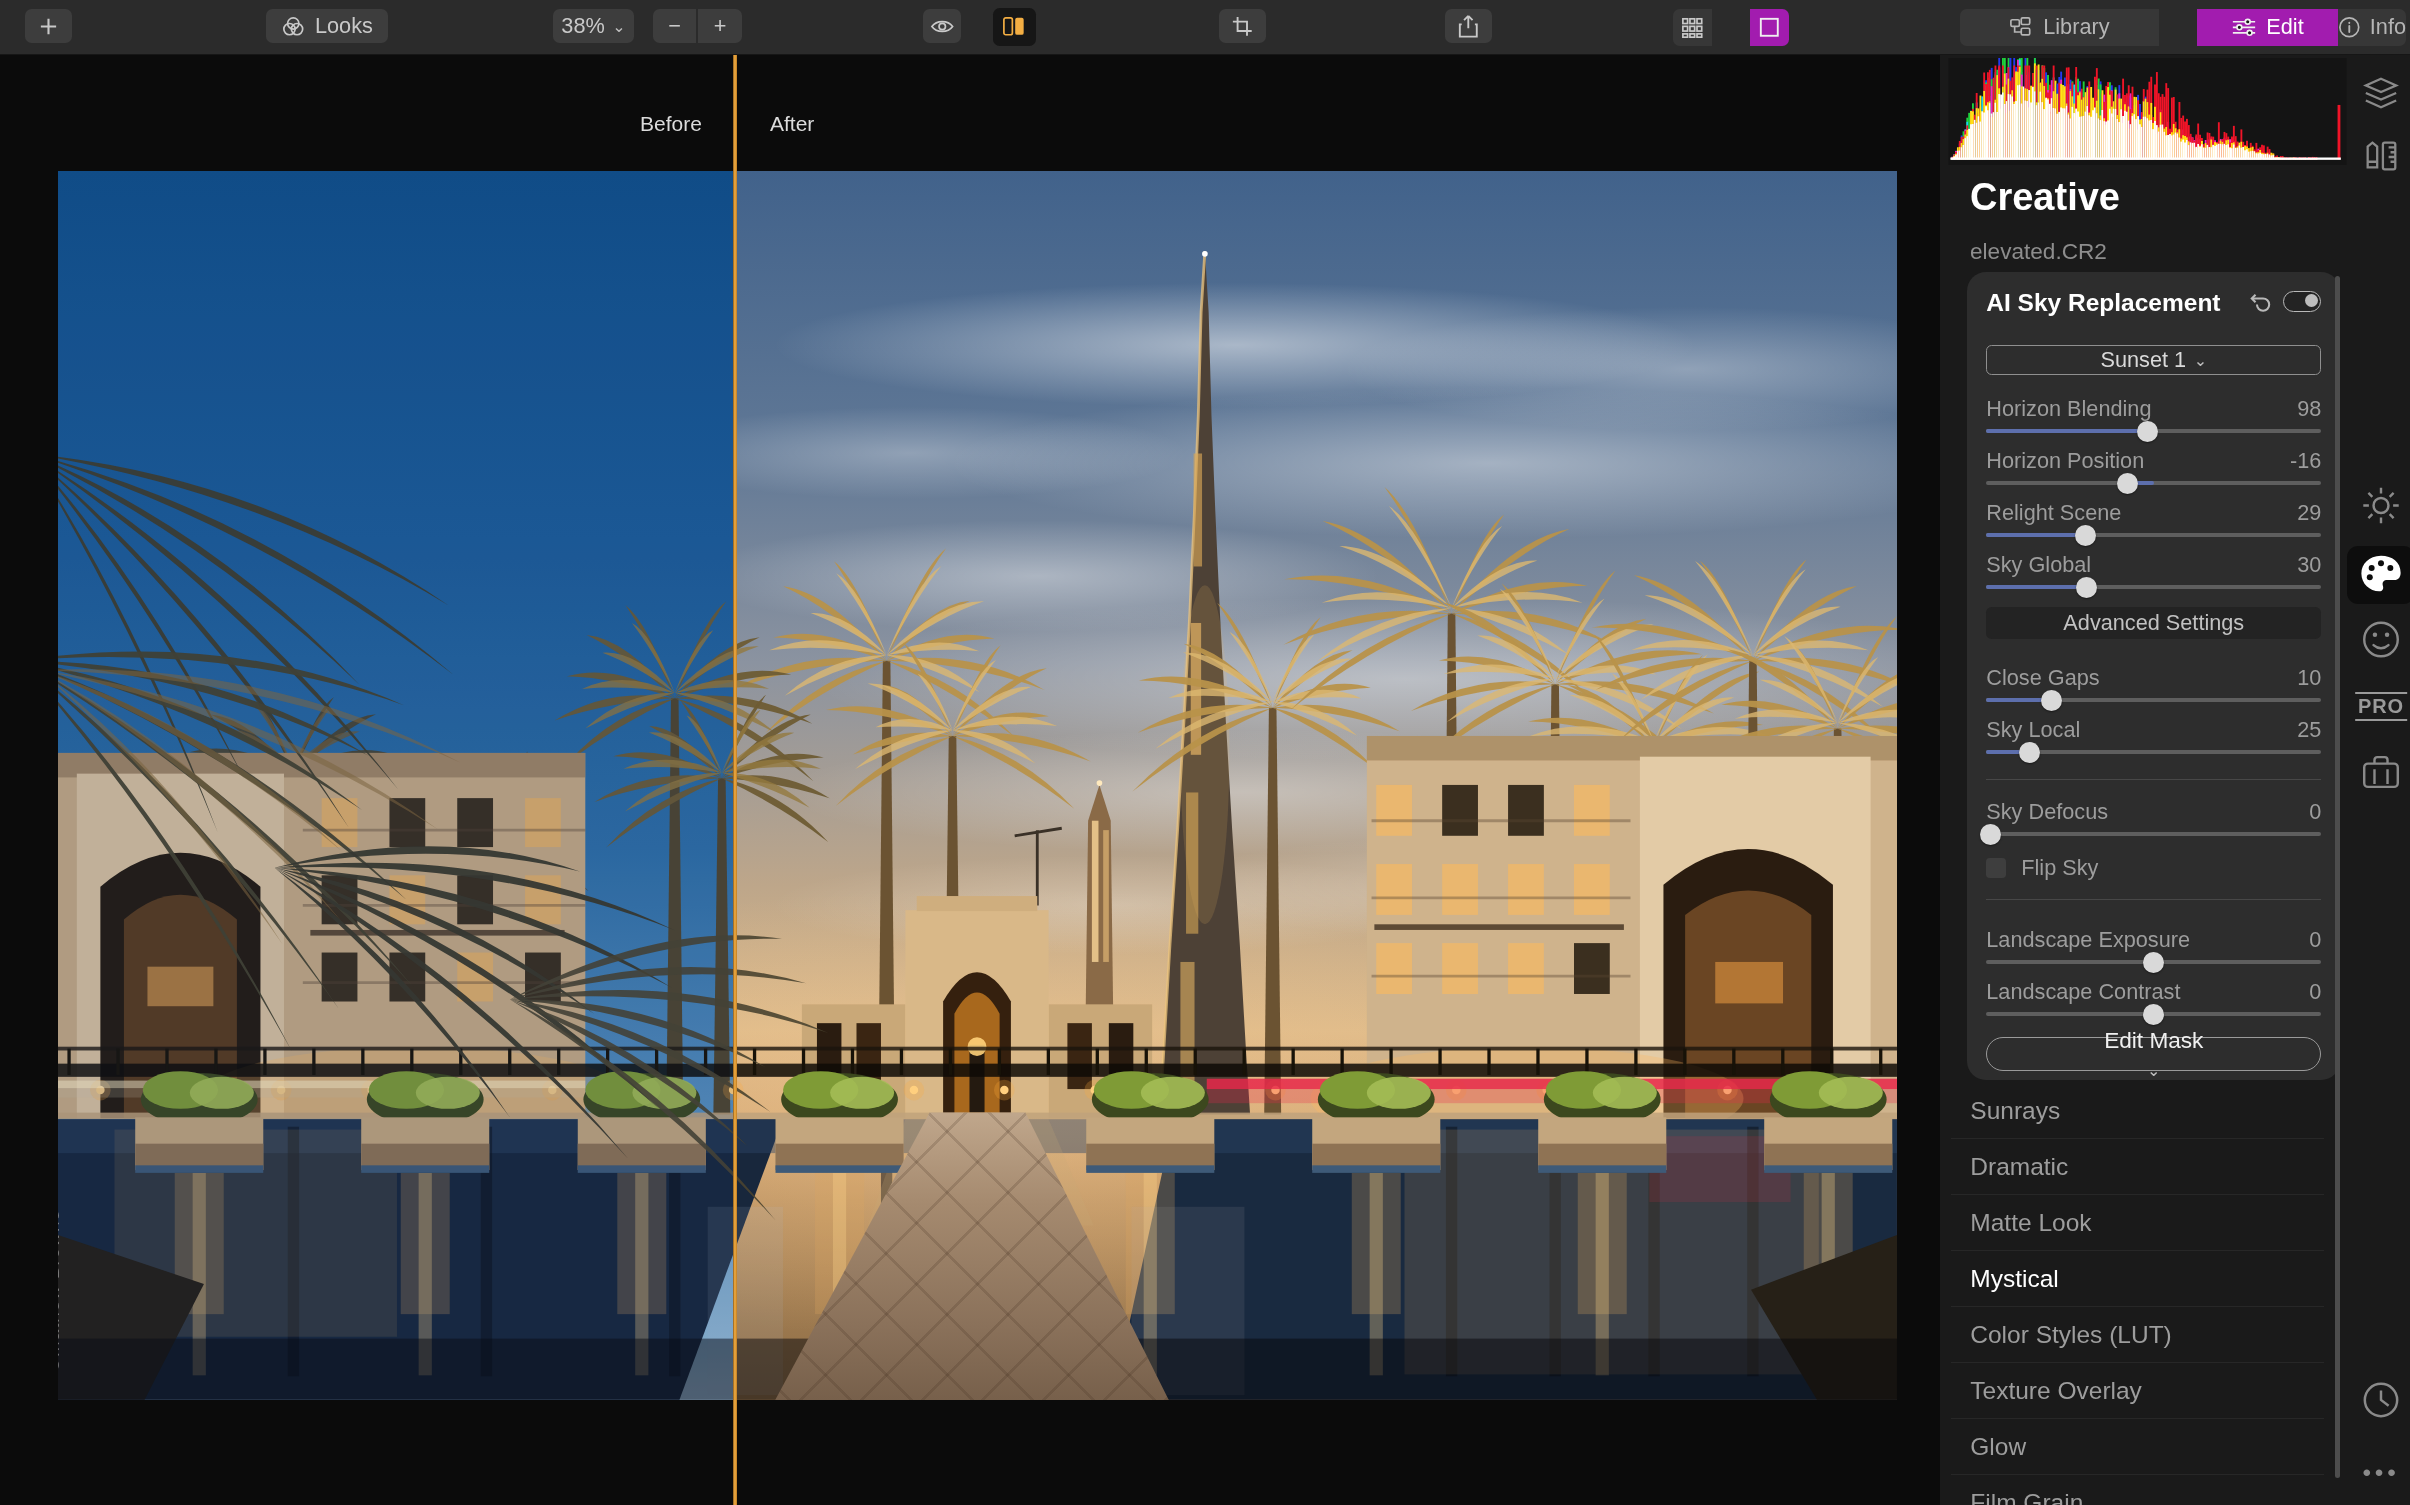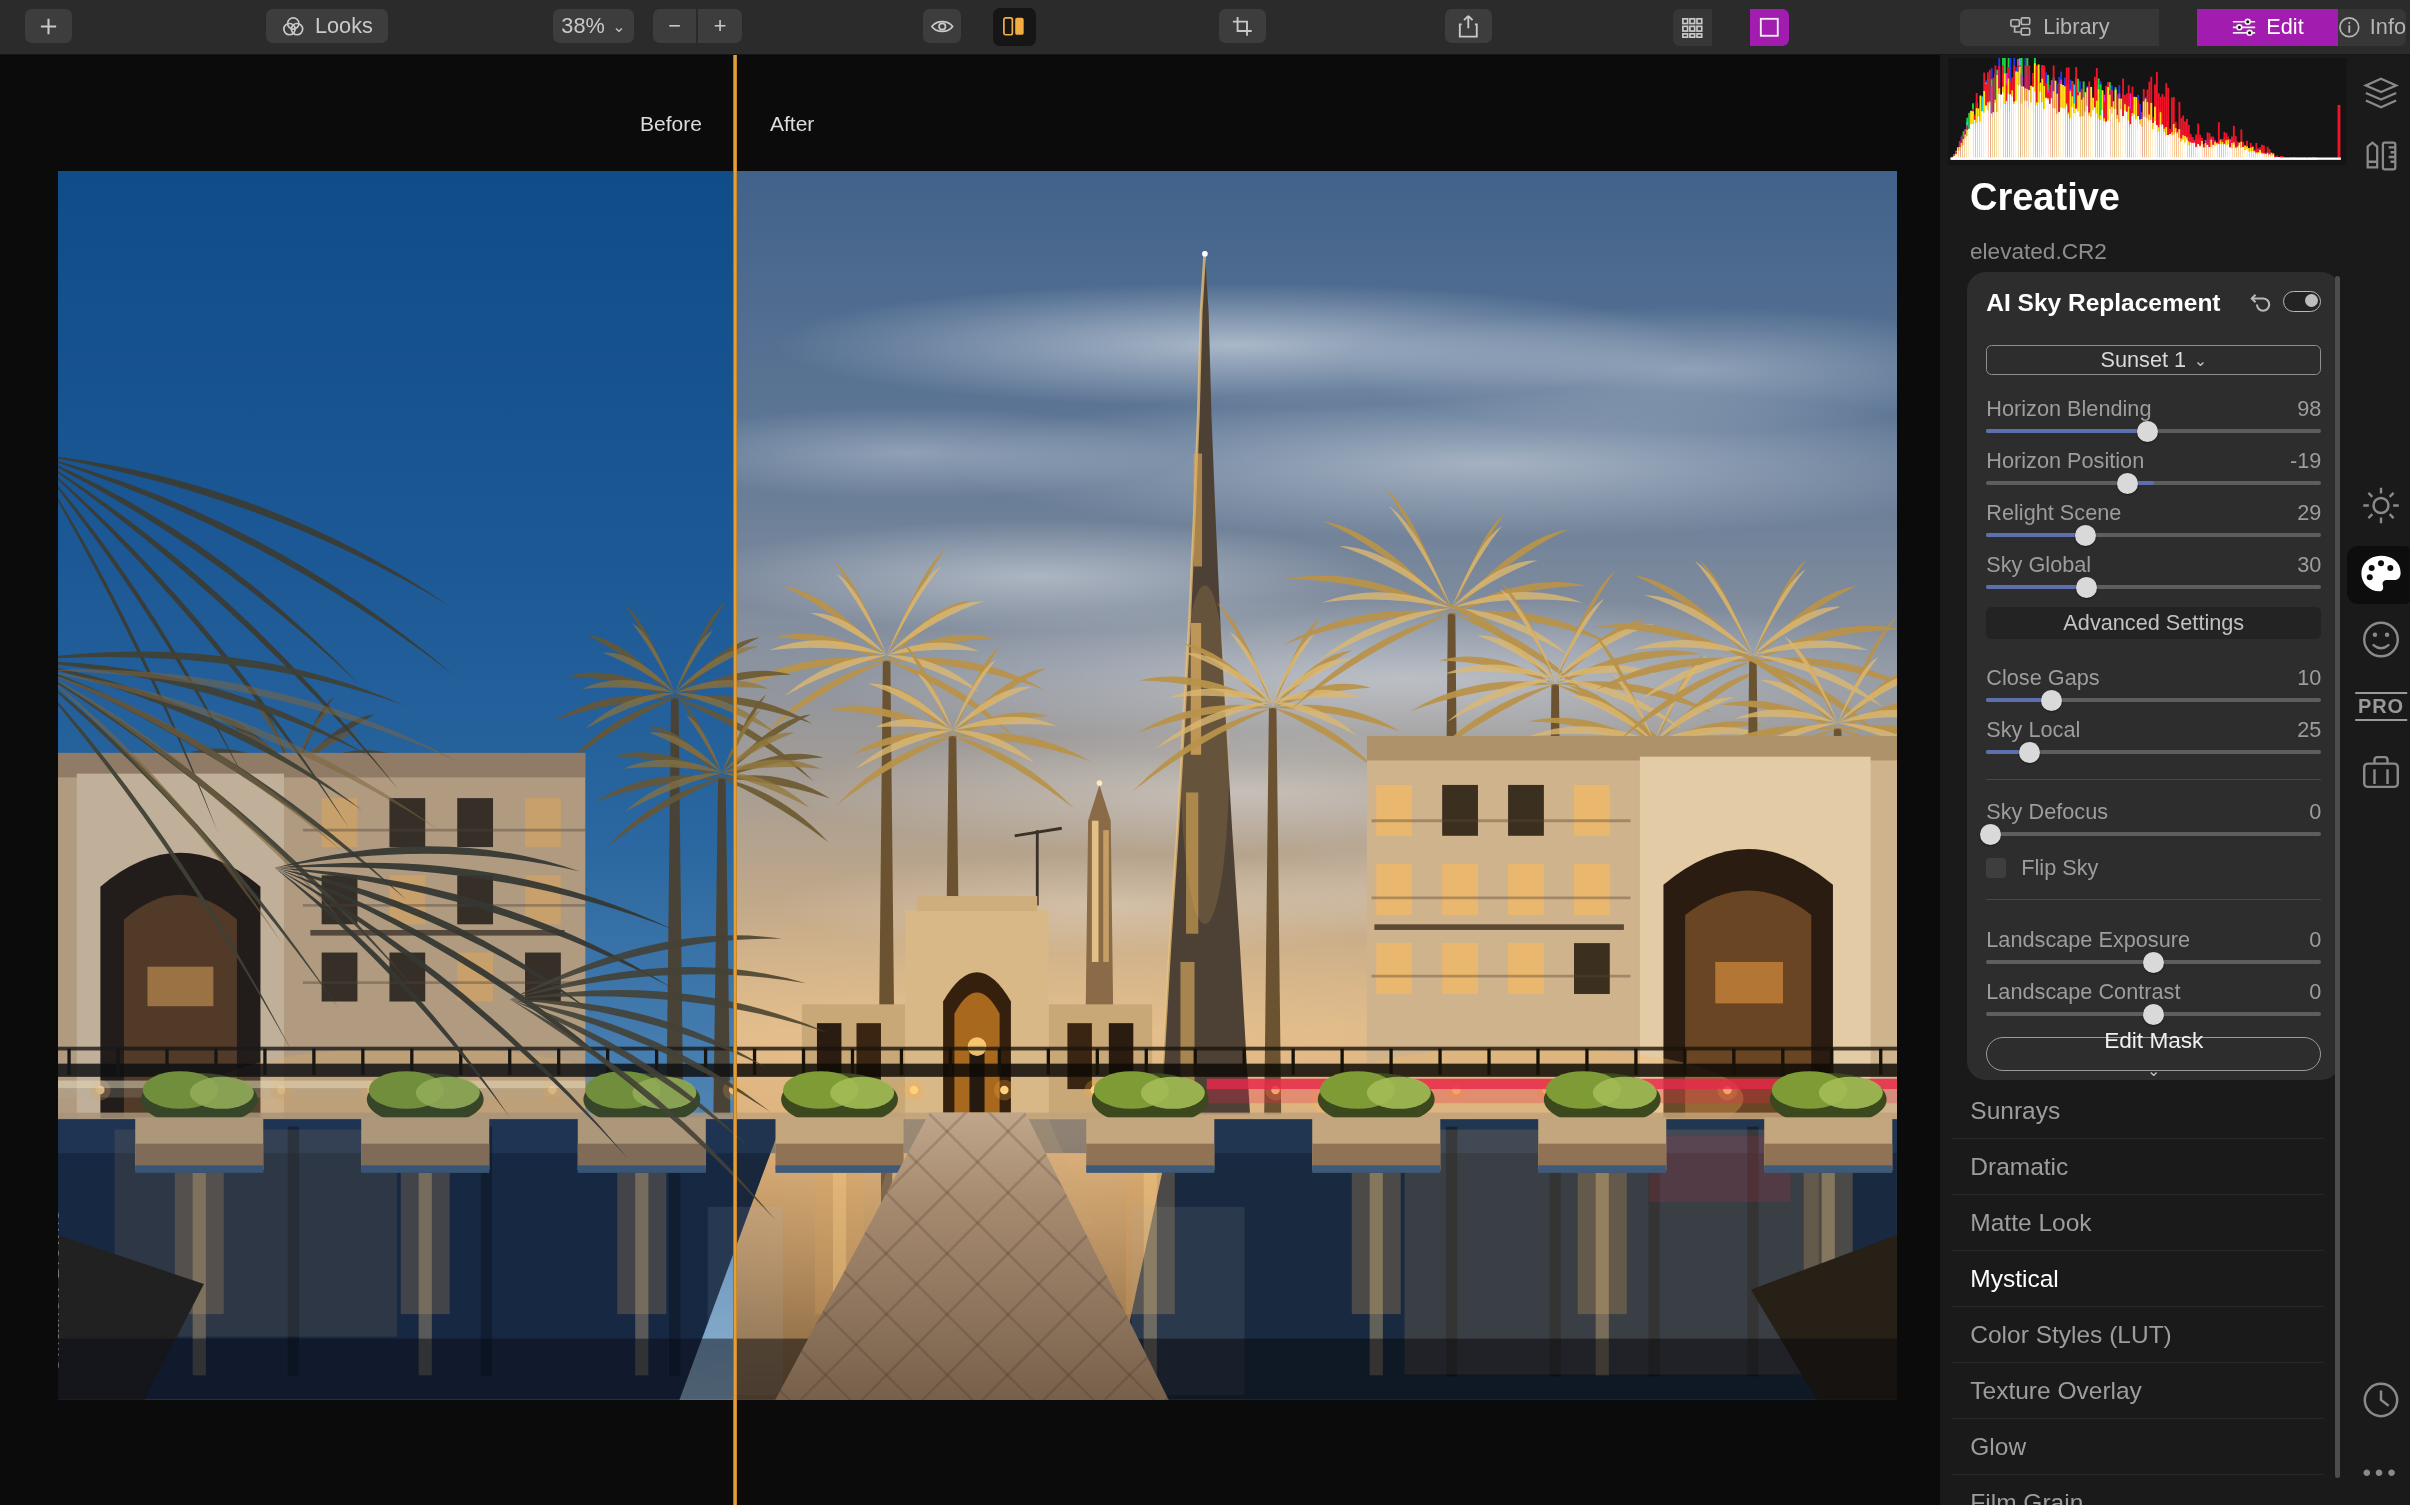--- a/index.html
+++ b/index.html
@@ -1593,21 +1593,21 @@
           <div class="srow">
             <span class="lbl">Horizon Blending</span>
             <span class="val">98</span>
             <div class="track">
               <div class="fill" style="left: 0%; width: 48%;"></div>
               <div class="knob" style="left: calc(48% - 10.4px);"></div>
             </div>
           </div>
           <div class="srow">
             <span class="lbl">Horizon Position</span>
-            <span class="val">-19</span>
+            <span class="val">-16</span>
             <div class="track">
               <div class="fill" style="left: 42%; width: 8%;"></div>
               <div class="knob" style="left: calc(42% - 10.4px);"></div>
             </div>
           </div>
           <div class="srow">
             <span class="lbl">Relight Scene</span>
             <span class="val">29</span>
             <div class="track">
               <div class="fill" style="left: 0%; width: 29.5%;"></div>

